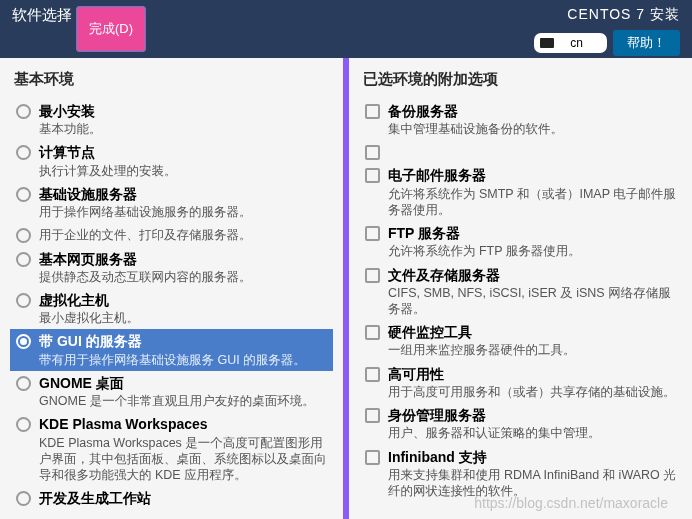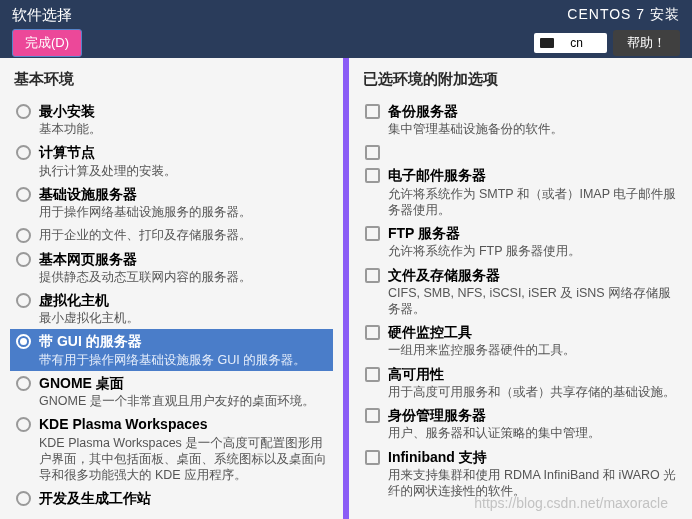--- a/index.html
+++ b/index.html
@@ -1,26 +1,26 @@
 <!DOCTYPE html>
 <html><head>
   <meta charset="utf-8">
   <style>
     * { box-sizing: border-box; margin: 0; padding: 0; }
     body { font-family: "Microsoft YaHei", "PingFang SC", sans-serif; width: 692px; height: 519px; background: #f5f5f5; overflow: hidden; }
     .header { background: #2a3c5b; color: #fff; height: 58px; display: flex; justify-content: space-between; padding: 6px 12px; }
-    .header-left { display: flex; flex-direction: column; gap: 4px; }
+    .header-left { display: flex; flex-direction: row; gap: 4px; }
     .page-title { font-size: 15px; font-weight: 500; }
     .done-btn { background: #ec4899; border: 1px solid #5583c9; color: #fff; padding: 4px 12px; font-size: 13px; border-radius: 3px; cursor: pointer; width: fit-content; }
     .header-right { display: flex; flex-direction: column; align-items: flex-end; gap: 6px; }
     .installer-title { font-size: 14px; letter-spacing: 1px; }
     .header-bottom-right { display: flex; gap: 6px; align-items: center; }
-    .lang-selector { background: #fff; color: #000; padding: 3px 24px 3px 6px; font-size: 12px; border-radius: 2px; display: flex; align-items: center; gap: 16px; }
+    .lang-selector { background: #fff; color: #000; padding: 3px 24px 3px 6px; font-size: 12px; border-radius: 7px; display: flex; align-items: center; gap: 16px; }
     .kb-icon { display: inline-block; width: 14px; height: 10px; background: #222; border-radius: 1px; }
-    .help-btn { background: #404040; color: #fff; padding: 4px 14px; font-size: 13px; border-radius: 3px; cursor: pointer; }
+    .help-btn { background: #0369a1; color: #fff; padding: 4px 14px; font-size: 13px; border-radius: 3px; cursor: pointer; }
     .main { display: flex; height: calc(519px - 58px); }
     .panel { flex: 1; padding: 12px 10px; overflow-y: auto; }
     .panel.left { border-right: 6px solid #8b5cf6; }
     .panel-title { font-size: 15px; font-weight: 600; color: #2a2a2a; margin-bottom: 10px; padding-left: 4px; }
     .option { display: flex; align-items: flex-start; padding: 3px 6px; gap: 8px; cursor: pointer; }
     .option.selected { background: #4a7dc9; color: #fff; }
     .radio { width: 15px; height: 15px; border-radius: 50%; border: 2px solid #999; margin-top: 2px; flex-shrink: 0; position: relative; }
     .option.selected .radio { border-color: #fff; }
     .option.selected .radio::after { content: ""; position: absolute; width: 7px; height: 7px; background: #fff; border-radius: 50%; top: 2px; left: 2px; }
     .checkbox { width: 15px; height: 15px; border: 2px solid #999; border-radius: 2px; margin-top: 2px; flex-shrink: 0; }

